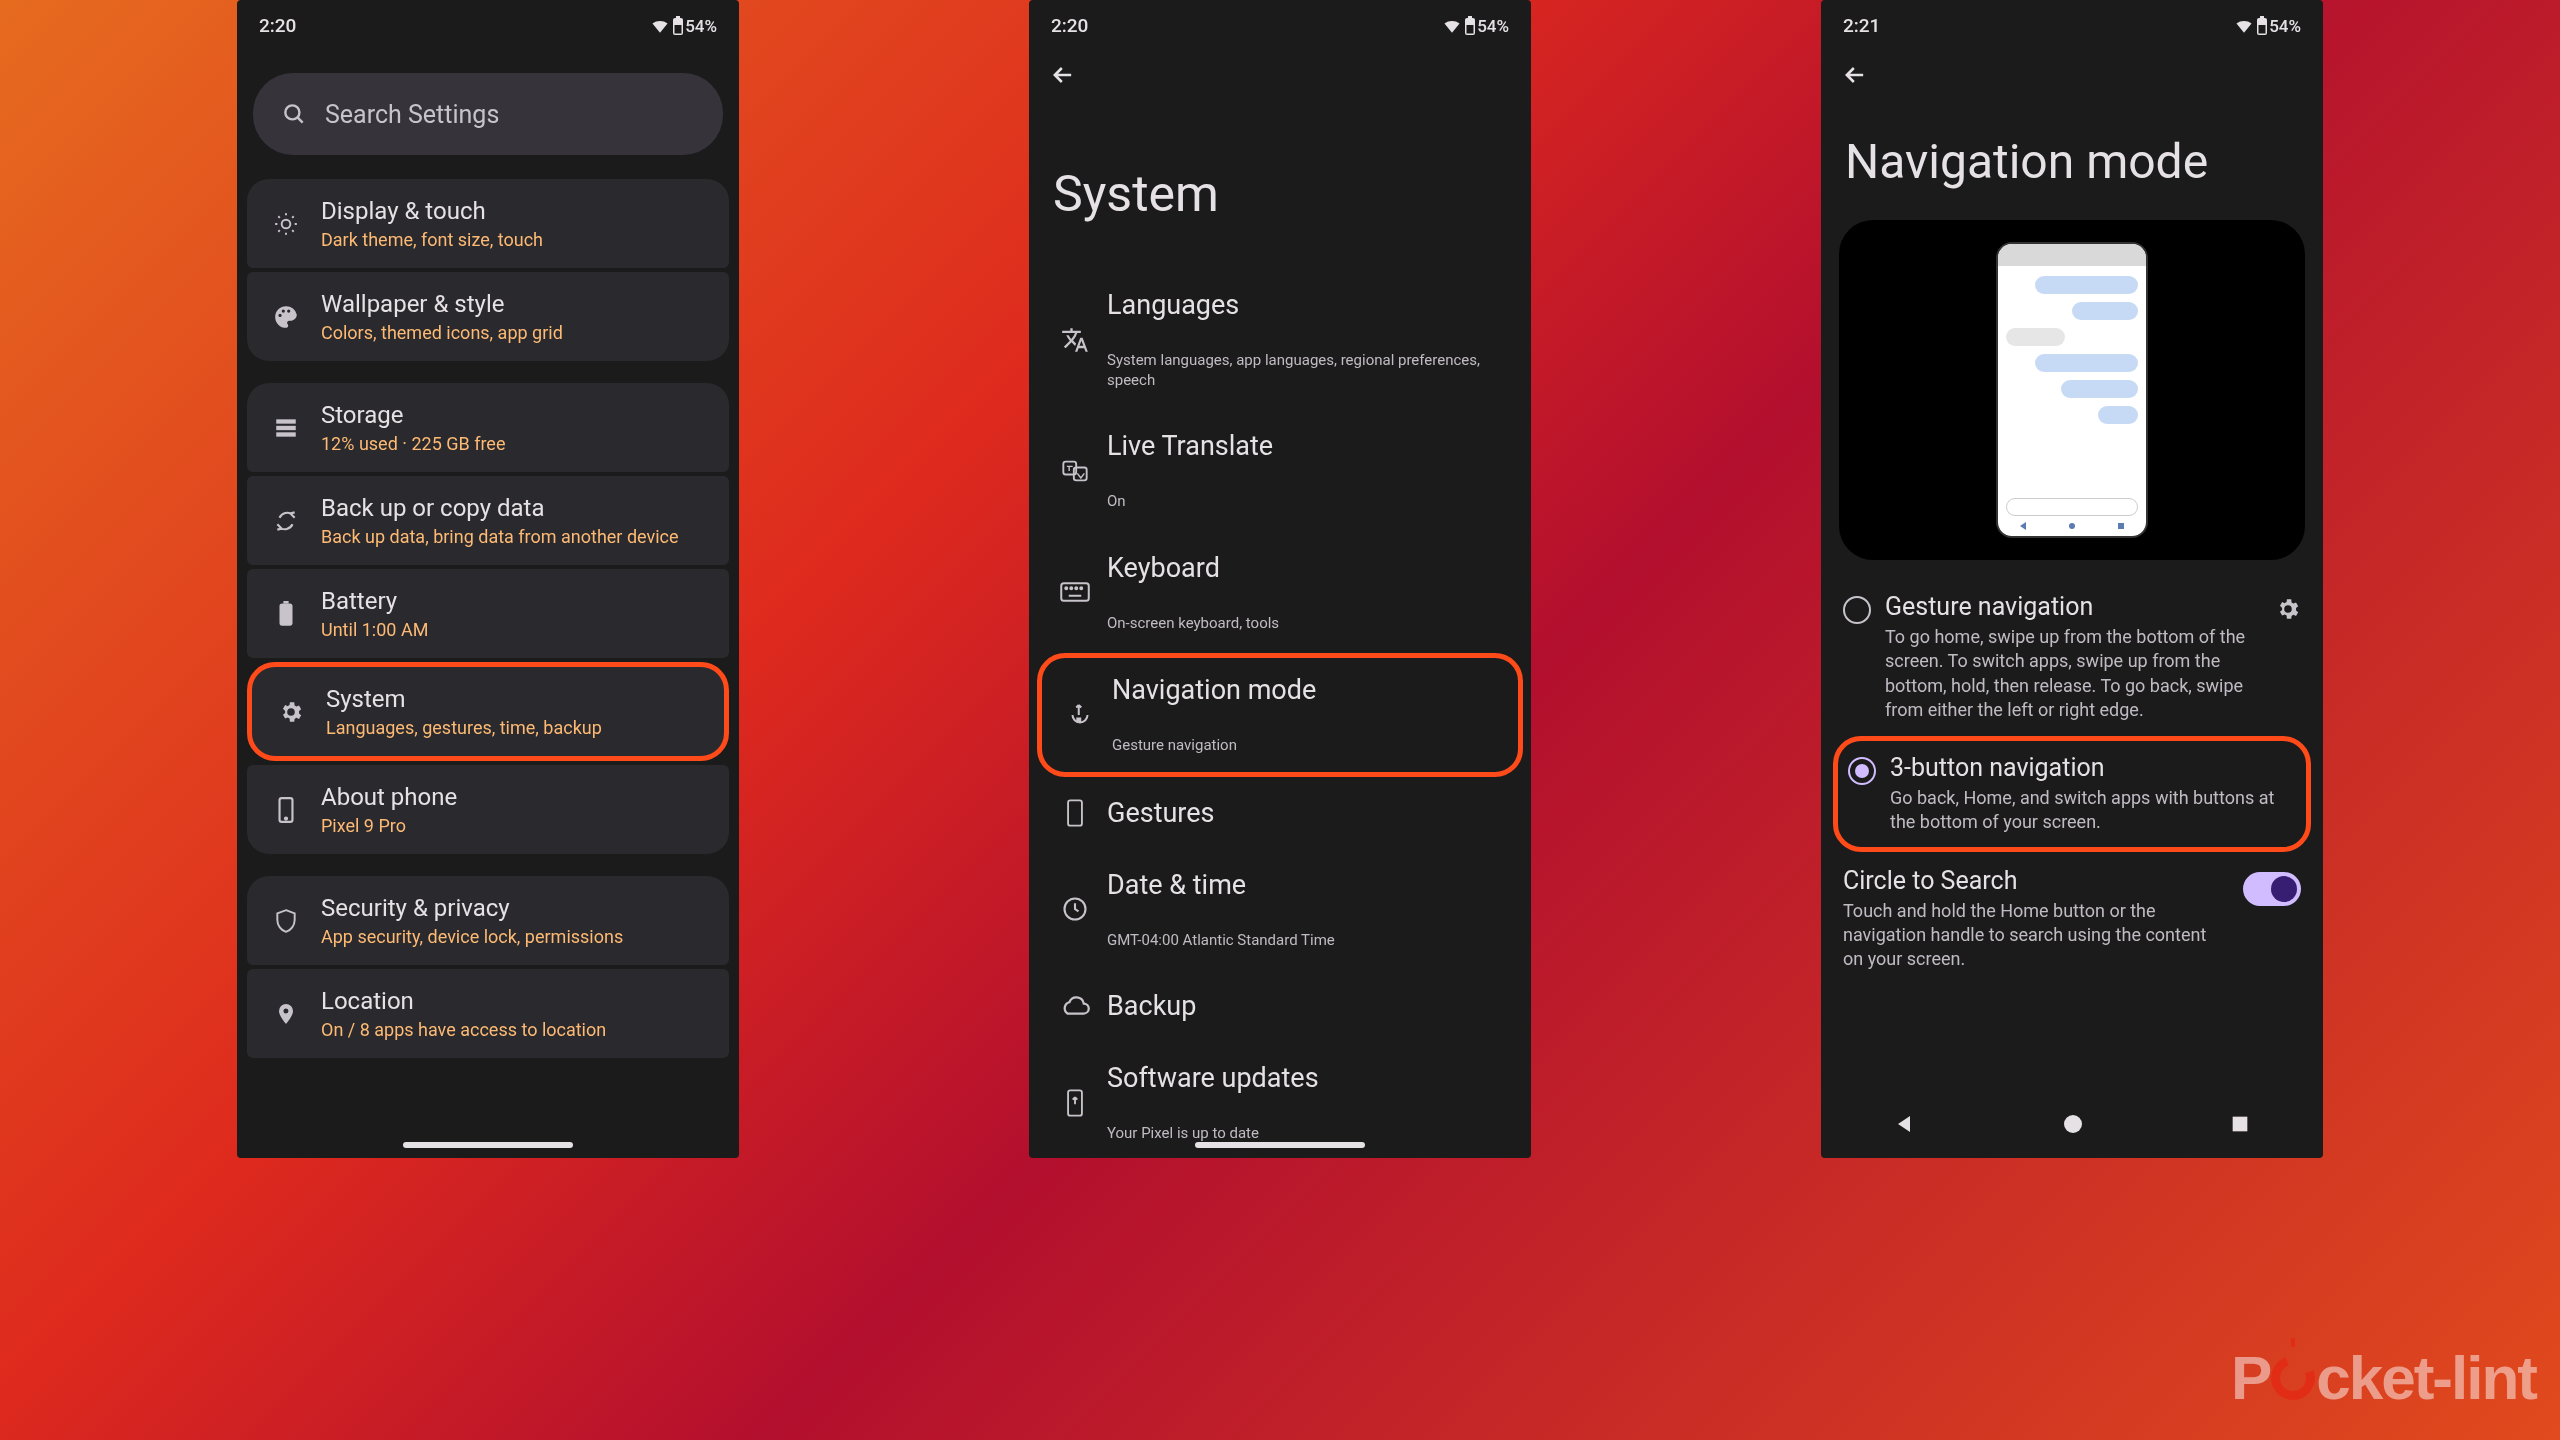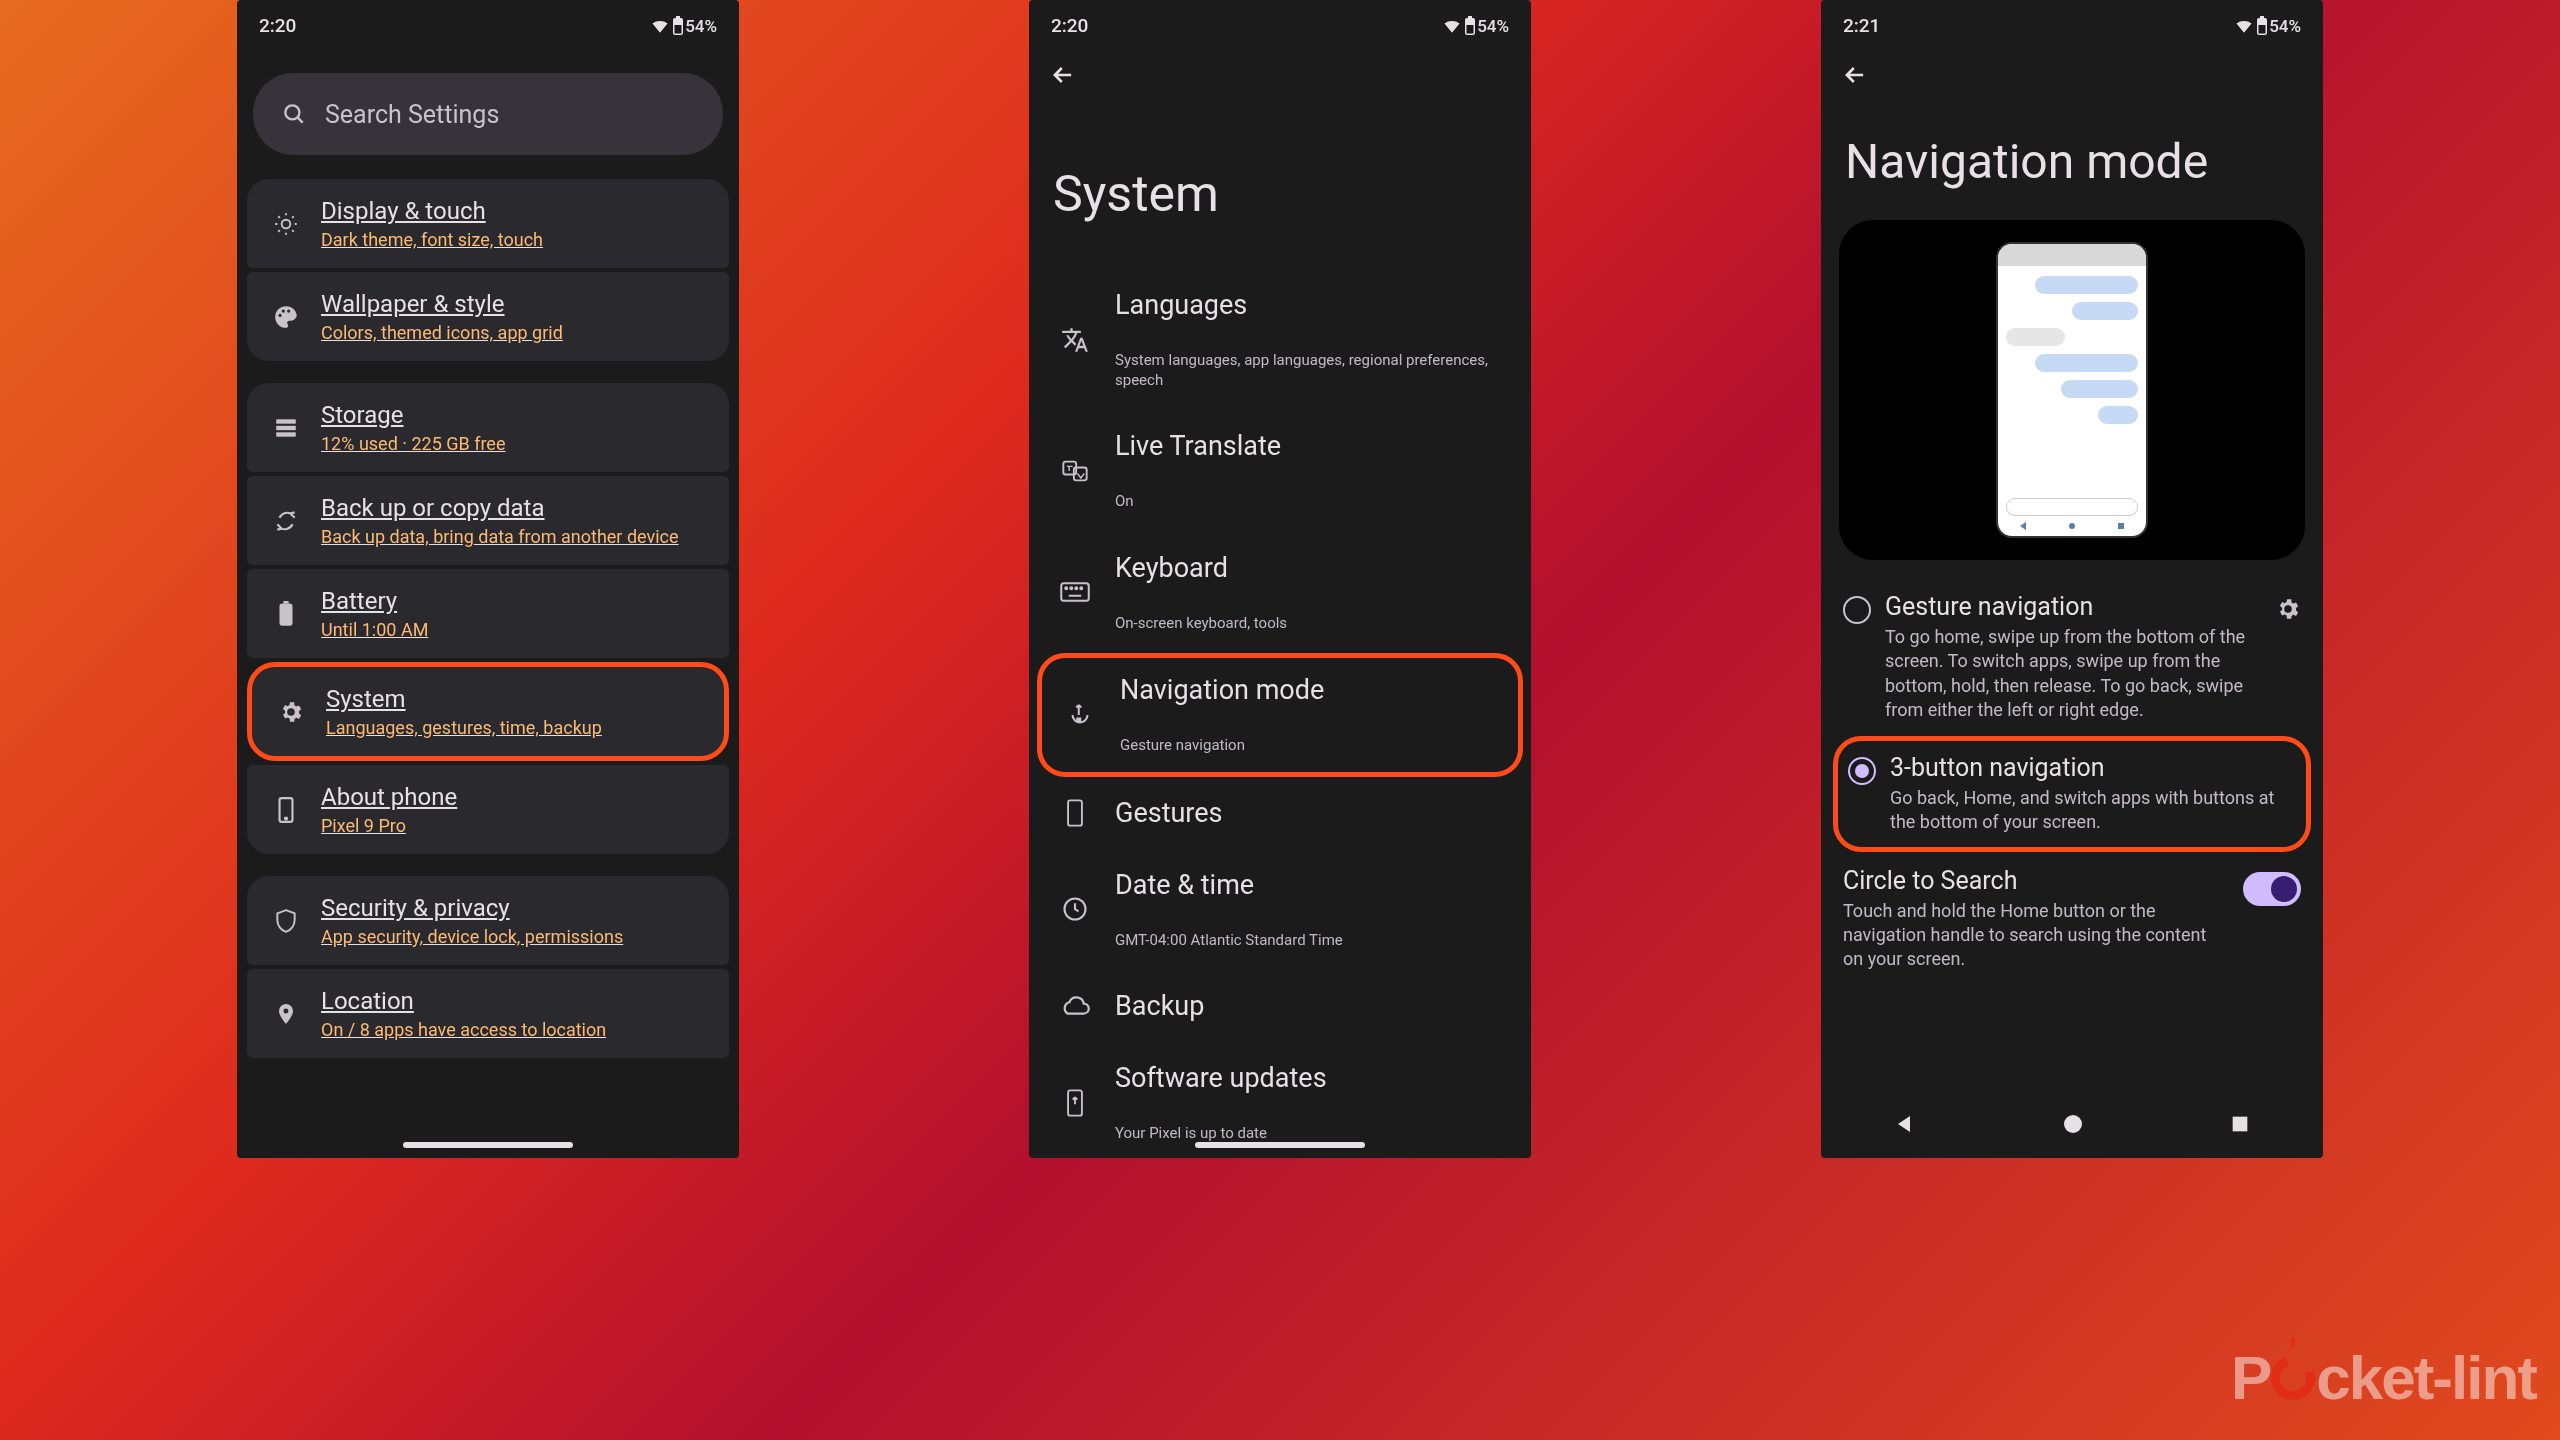--- a/index.html
+++ b/index.html
@@ -55,21 +55,20 @@
   
   .list { padding: 0 10px; display:flex; flex-direction:column; gap:4px;}
   .row {
     background: #2a292d;
     border-radius: 6px;
     display:flex;
     align-items:center;
     padding: 18px 16px 18px 12px;
     gap: 8px;
     position:relative;
-    text-decoration:underline;
   }
   .row.first-in-group { border-top-left-radius: 22px; border-top-right-radius: 22px; }
   .row.last-in-group  { border-bottom-left-radius: 22px; border-bottom-right-radius: 22px; }
   .row .icon-cell { width:54px; display:flex; justify-content:center; color:#c8c3cb;}
   .row .txt { flex:1; display:flex; flex-direction:column; gap:4px;}
   .row .title { font-size: 24px; color:#e6e1e5;}
   .row .sub { font-size: 18px; color:#fdba74;}
   .list .gap { height: 14px; }
   .highlight {
     border: 5px solid #ff4a1a;
@@ -82,21 +81,21 @@
     font-size: 50px;
     font-weight: 400;
     color:#e6e1e5;
     padding: 72px 24px 46px;
   }
   .list2 { display:flex; flex-direction:column; }
   .row2 {
     display:flex;
     align-items:center;
     padding: 20px 22px;
-    gap: 16px;
+    gap: 8px;
     position:relative;
   }
   .row2 .icon-cell { width:48px; display:flex; justify-content:center; color:#c8c3cb;}
   .row2 .txt { flex:1; display:flex; flex-direction:column; gap:2px;}
   .row2 .title { font-size: 27px; color:#e6e1e5;}
   .row2 .sub { font-size: 15px; color:#c0bac3; line-height:1.3;margin-top:28px;}
   .row2.highlight {
     border: 5px solid #ff4a1a;
     border-radius: 20px;
     margin: 0 8px;

